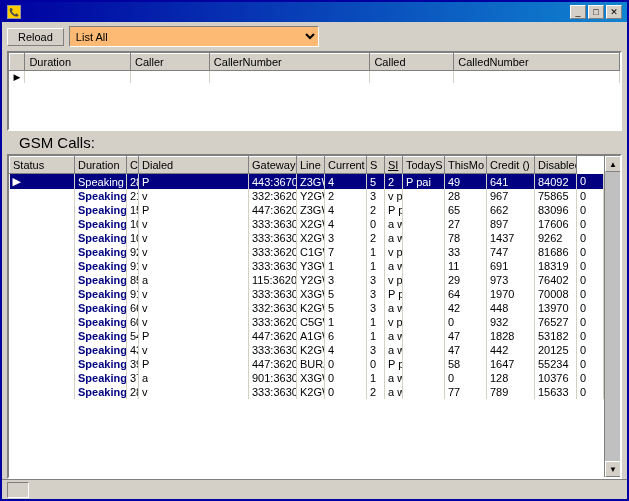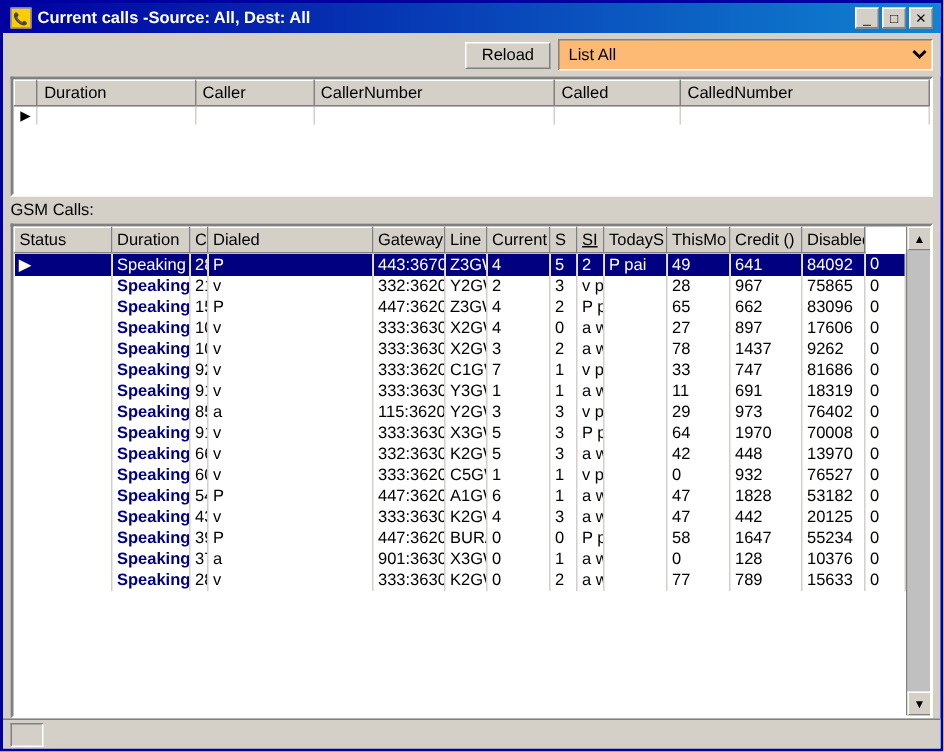--- a/index.html
+++ b/index.html
@@ -65,21 +65,20 @@
     
     .title-btn.close { background: #d4d0c8; }
     
     .toolbar {
       display: flex;
       align-items: center;
       padding: 4px 5px;
       gap: 5px;
       background: #d4d0c8;
       flex-shrink: 0;
-      justify-content: flex-end;
     }
     
     .reload-btn {
       background: #d4d0c8;
       border: 1px solid;
       border-color: #ffffff #808080 #808080 #ffffff;
       padding: 2px 10px;
       cursor: pointer;
       font-size: 11px;
     }
@@ -125,22 +124,22 @@
       border-right: 1px solid #d4d0c8;
     }
     
     .row-arrow {
       width: 10px;
       text-align: center;
       font-size: 9px;
     }
     
     .gsm-label {
-      padding: 3px 5px;
-      font-size: 11px;
+      padding: 3px 17px;
+      font-size: 15px;
       color: black;
       flex-shrink: 0;
     }
     
     .main-table-wrapper {
       margin: 0 5px;
       border: 2px solid;
       border-color: #808080 #ffffff #ffffff #808080;
       background: white;
       flex: 1;
@@ -252,21 +251,20 @@
     .col-disabled { width: 42px; }
   </style>
 </head>
 <body>
 
 <div class="window">
 
   <div class="title-bar">
     <div class="title-bar-title">
       <div class="title-icon">📞</div>
-      <span>Current calls -Source: All, Dest: All</span>
     </div>
     <div class="title-buttons">
       <div class="title-btn">_</div>
       <div class="title-btn">□</div>
       <div class="title-btn close">✕</div>
     </div>
   </div>
 
   <div class="toolbar">
     <button class="reload-btn">Reload</button>

